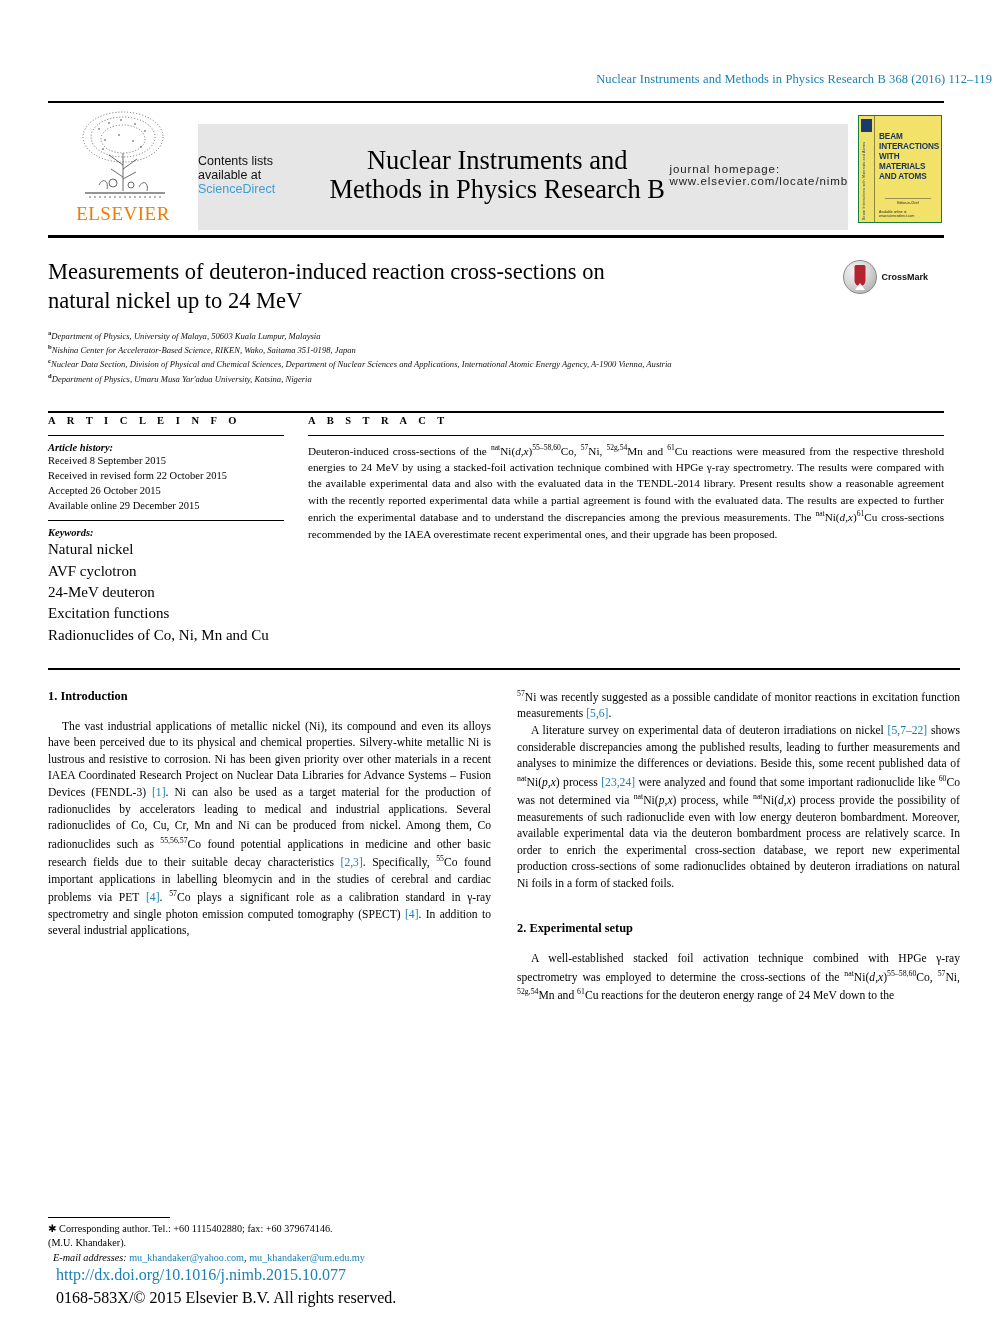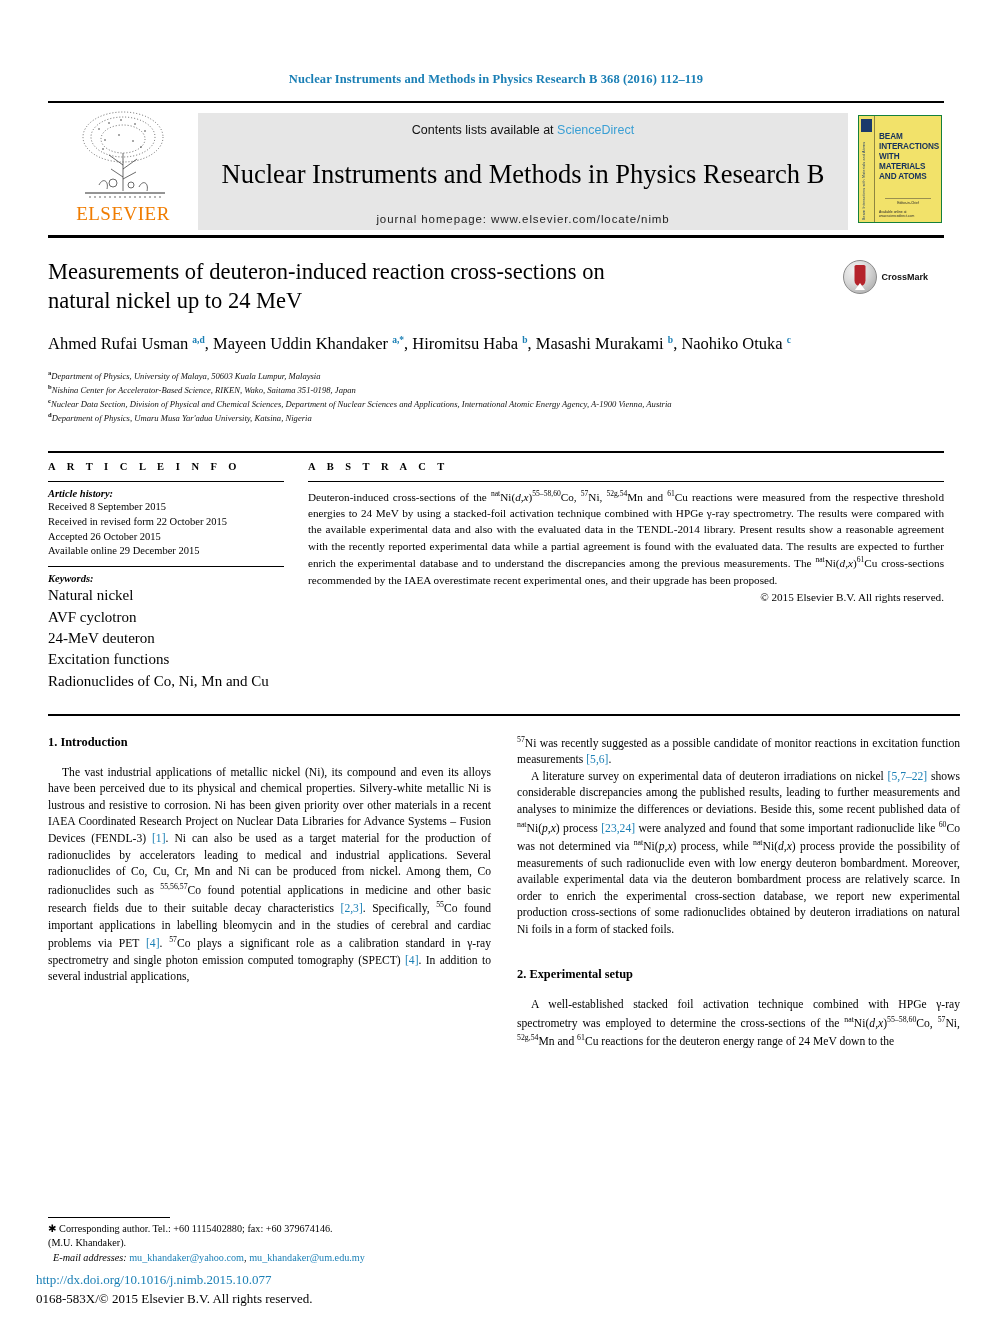--- a/index.html
+++ b/index.html
@@ -8,23 +8,23 @@
     background:#ffffff;
     font-family:"Liberation Serif", serif;
     color:#000;
     position:relative;
     overflow:hidden;
   }
   .page { position:relative; width:992px; height:1323px; }
 
   
   .runhead {
-    text-align:center;
-    font-family:"Liberation Serif", serif;
-    font-weight:bold;
+    text-align:right;
+    font-family:"Liberation Serif", serif;
+    font-weight:normal;
     font-size:12.5px;
     color:#1a7fb5;
     padding-top:72px;
     letter-spacing:0.1px;
   }
 
   
   .masthead {
     margin:14px 48px 0 48px;
     border-top:2px solid #000;
@@ -50,26 +50,26 @@
     font-size:19px;
     letter-spacing:0.5px;
     color:#f07c00;
     font-weight:normal;
     margin-top:-2px;
   }
   .journal-center {
     flex:1 1 auto;
     background:#e6e6e6;
     display:flex;
-    flex-direction:column;
+    flex-direction:row;
     justify-content:space-between;
     align-items:center;
-    padding:10px 0 5px 0;
+    padding:10px 0 14px 0;
     box-sizing:border-box;
-    margin:10px 0 5px 0;
+    margin:21px 0 5px 0;
   }
   .contents-line {
     font-family:"Liberation Sans", sans-serif;
     font-size:12.5px;
     color:#111;
   }
   .contents-line .sd { color:#3a9fd4; }
   .journal-title {
     font-family:"Liberation Serif", serif;
     font-size:26.5px;
@@ -194,21 +194,21 @@
     font-size:8.6px;
     line-height:1.45;
     color:#111;
   }
   .affil sup { font-style:normal; font-weight:bold; font-size:6.6px; }
 
   
   .infoabs {
     margin:26px 48px 0 48px;
     border-top:2px solid #000;
-    padding-top:8px;
+    padding-top:2px;
     display:flex;
     gap:24px;
   }
   .col-info { flex:0 0 236px; }
   .col-abs  { flex:1 1 auto; }
   .sec-head {
     font-family:"Liberation Serif", serif;
     font-weight:bold;
     font-size:10.5px;
     letter-spacing:4.5px;
@@ -267,22 +267,22 @@
     bottom:58px;
     width:420px;
     font-size:10.2px;
     line-height:1.4;
   }
   .fn-rule { border-top:1px solid #000; width:122px; margin-bottom:4px; }
   .fn-line { text-indent:0; }
   .email-label { font-style:italic; }
   .lnk { color:#1a7fb5; }
   .doi-block {
-    position:absolute; left:36px; bottom:14px;
-    font-size:13px; line-height:1.45;
+    position:absolute; left:56px; bottom:14px;
+    font-size:16px; line-height:1.45;
   }
   .doi-link { color:#1a7fb5; }
 </style>
 </head>
 <body>
 
 <div class="page">
 
   <div class="runhead">Nuclear Instruments and Methods in Physics Research B 368 (2016) 112–119</div>
 
@@ -342,21 +342,20 @@
     <h1 class="paper-title">Measurements of deuteron-induced reaction cross-sections on natural nickel up to 24 MeV</h1>
 
     <div class="crossmark">
       <div class="crossmark-badge">
         <div class="crossmark-inner"></div>
         <div class="crossmark-notch"></div>
       </div>
       <div class="crossmark-label">CrossMark</div>
     </div>
 
-    <div class="authors">Ahmed Rufai Usman <sup>a,d</sup>, Mayeen Uddin Khandaker <sup>a,*</sup>, Hiromitsu Haba <sup>b</sup>, Masashi Murakami <sup>b</sup>, Naohiko Otuka <sup>c</sup></div>
 
     <div class="affils">
       <div class="affil"><sup>a</sup><span>Department of Physics, University of Malaya, 50603 Kuala Lumpur, Malaysia</span></div>
       <div class="affil"><sup>b</sup><span>Nishina Center for Accelerator-Based Science, RIKEN, Wako, Saitama 351-0198, Japan</span></div>
       <div class="affil"><sup>c</sup><span>Nuclear Data Section, Division of Physical and Chemical Sciences, Department of Nuclear Sciences and Applications, International Atomic Energy Agency, A-1900 Vienna, Austria</span></div>
       <div class="affil"><sup>d</sup><span>Department of Physics, Umaru Musa Yar'adua University, Katsina, Nigeria</span></div>
     </div>
   </div>
 
   <div class="infoabs">
@@ -379,21 +378,20 @@
         <div class="kw-line">24-MeV deuteron</div>
         <div class="kw-line">Excitation functions</div>
         <div class="kw-line">Radionuclides of Co, Ni, Mn and Cu</div>
       </div>
     </div>
 
     <div class="col-abs">
       <div class="sec-head">A B S T R A C T</div>
       <div class="rule"></div>
       <div class="abs-body">Deuteron-induced cross-sections of the <sup>nat</sup>Ni(<i>d,x</i>)<sup>55–58,60</sup>Co, <sup>57</sup>Ni, <sup>52g,54</sup>Mn and <sup>61</sup>Cu reactions were measured from the respective threshold energies to 24 MeV by using a stacked-foil activation technique combined with HPGe γ-ray spectrometry. The results were compared with the available experimental data and also with the evaluated data in the TENDL-2014 library. Present results show a reasonable agreement with the recently reported experimental data while a partial agreement is found with the evaluated data. The results are expected to further enrich the experimental database and to understand the discrepancies among the previous measurements. The <sup>nat</sup>Ni(<i>d,x</i>)<sup>61</sup>Cu cross-sections recommended by the IAEA overestimate recent experimental ones, and their upgrade has been proposed.</div>
-      <div class="copyright">© 2015 Elsevier B.V. All rights reserved.</div>
     </div>
   </div>
 
   <div class="bodywrap">
     <div class="bcol">
       <h2>1. Introduction</h2>
       <p>The vast industrial applications of metallic nickel (Ni), its compound and even its alloys have been perceived due to its physical and chemical properties. Silvery-white metallic Ni is lustrous and resistive to corrosion. Ni has been given priority over other materials in a recent IAEA Coordinated Research Project on Nuclear Data Libraries for Advance Systems – Fusion Devices (FENDL-3) <span class="cit">[1]</span>. Ni can also be used as a target material for the production of radionuclides by accelerators leading to medical and industrial applications. Several radionuclides of Co, Cu, Cr, Mn and Ni can be produced from nickel. Among them, Co radionuclides such as <sup>55,56,57</sup>Co found potential applications in medicine and other basic research fields due to their suitable decay characteristics <span class="cit">[2,3]</span>. Specifically, <sup>55</sup>Co found important applications in labelling bleomycin and in the studies of cerebral and cardiac problems via PET <span class="cit">[4]</span>. <sup>57</sup>Co plays a significant role as a calibration standard in γ-ray spectrometry and single photon emission computed tomography (SPECT) <span class="cit">[4]</span>. In addition to several industrial applications,</p>
     </div>
     <div class="bcol">
       <p class="noind"><sup>57</sup>Ni was recently suggested as a possible candidate of monitor reactions in excitation function measurements <span class="cit">[5,6]</span>.</p>

